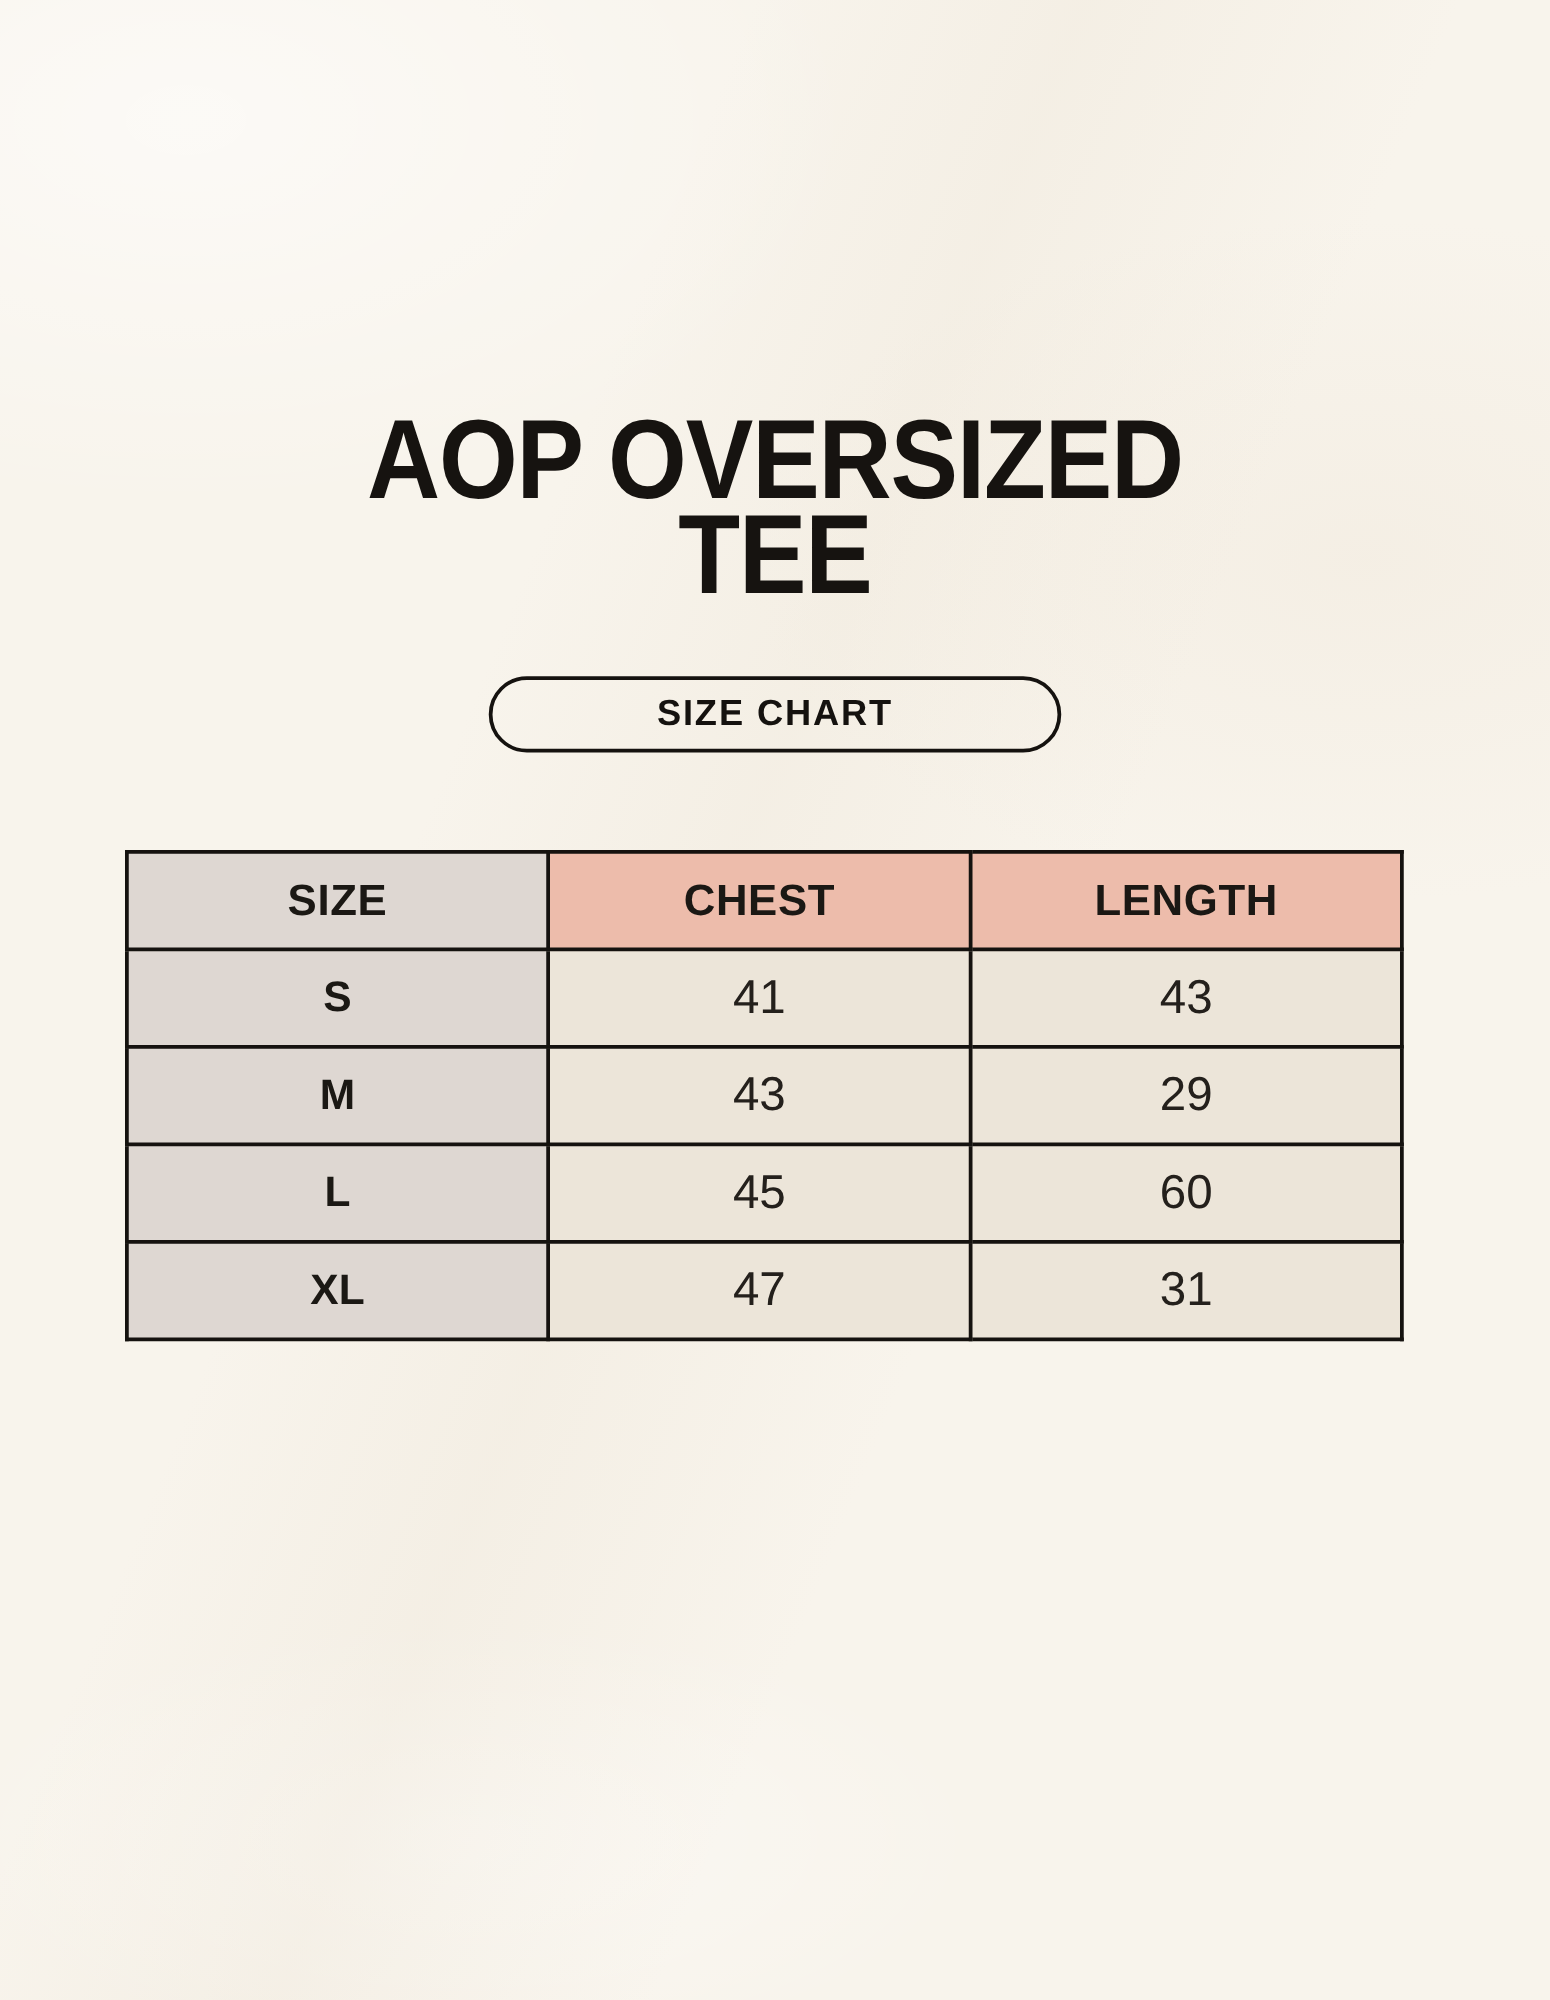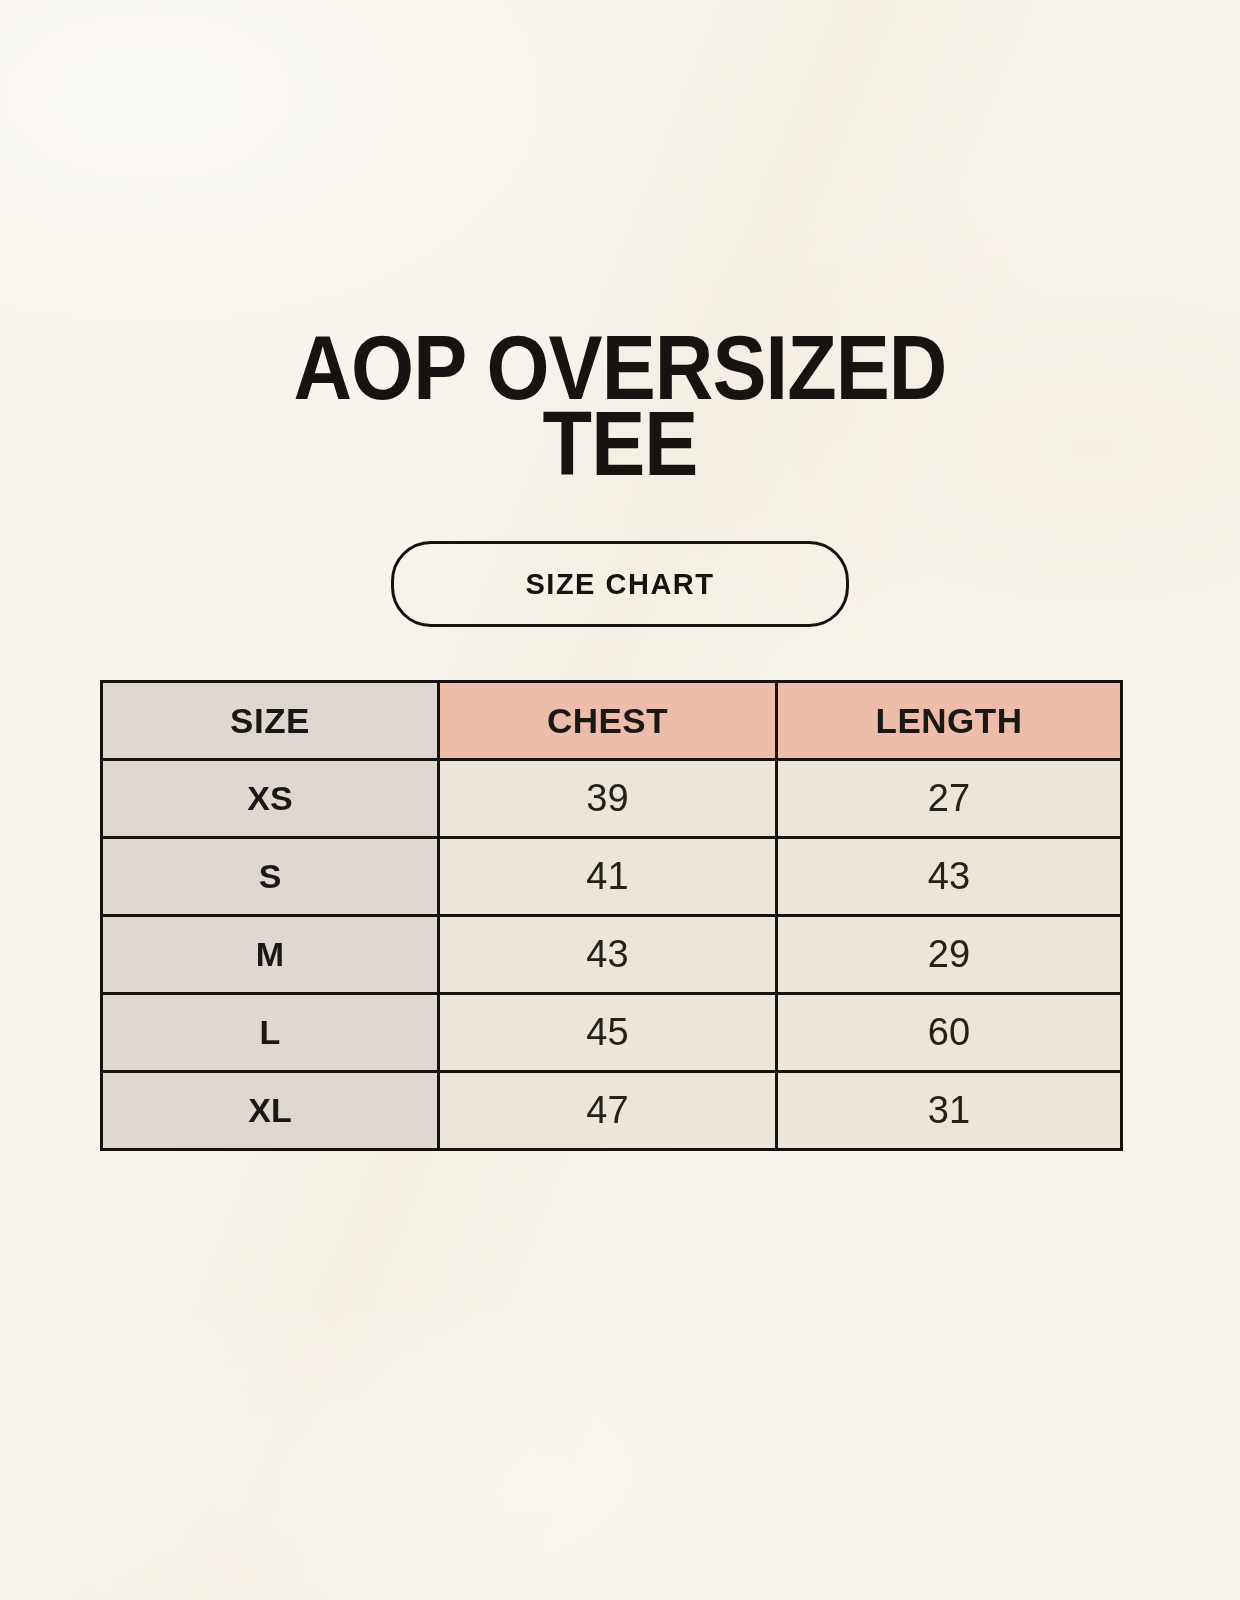--- a/index.html
+++ b/index.html
@@ -38,21 +38,21 @@
     transform: scaleX(0.90);
     transform-origin: 50% 50%;
   }
 
   .badge {
     position: absolute;
     top: 541px;
     left: 50%;
     transform: translateX(-50%);
     width: 458px;
-    height: 86px;
+    height: 61px;
     border: 3px solid #15120f;
     border-radius: 40px;
     background: transparent;
     display: flex;
     align-items: center;
     justify-content: center;
   }
 
   .badge-label {
     font-size: 29px;
@@ -140,25 +140,20 @@
     </colgroup>
     <thead>
       <tr>
         <th class="col-size">SIZE</th>
         <th class="col-accent">CHEST</th>
         <th class="col-accent">LENGTH</th>
       </tr>
     </thead>
     <tbody>
       <tr>
-        <td class="cell-size">XS</td>
-        <td class="cell-value">39</td>
-        <td class="cell-value">27</td>
-      </tr>
-      <tr>
         <td class="cell-size">S</td>
         <td class="cell-value">41</td>
         <td class="cell-value">43</td>
       </tr>
       <tr>
         <td class="cell-size">M</td>
         <td class="cell-value">43</td>
         <td class="cell-value">29</td>
       </tr>
       <tr>

